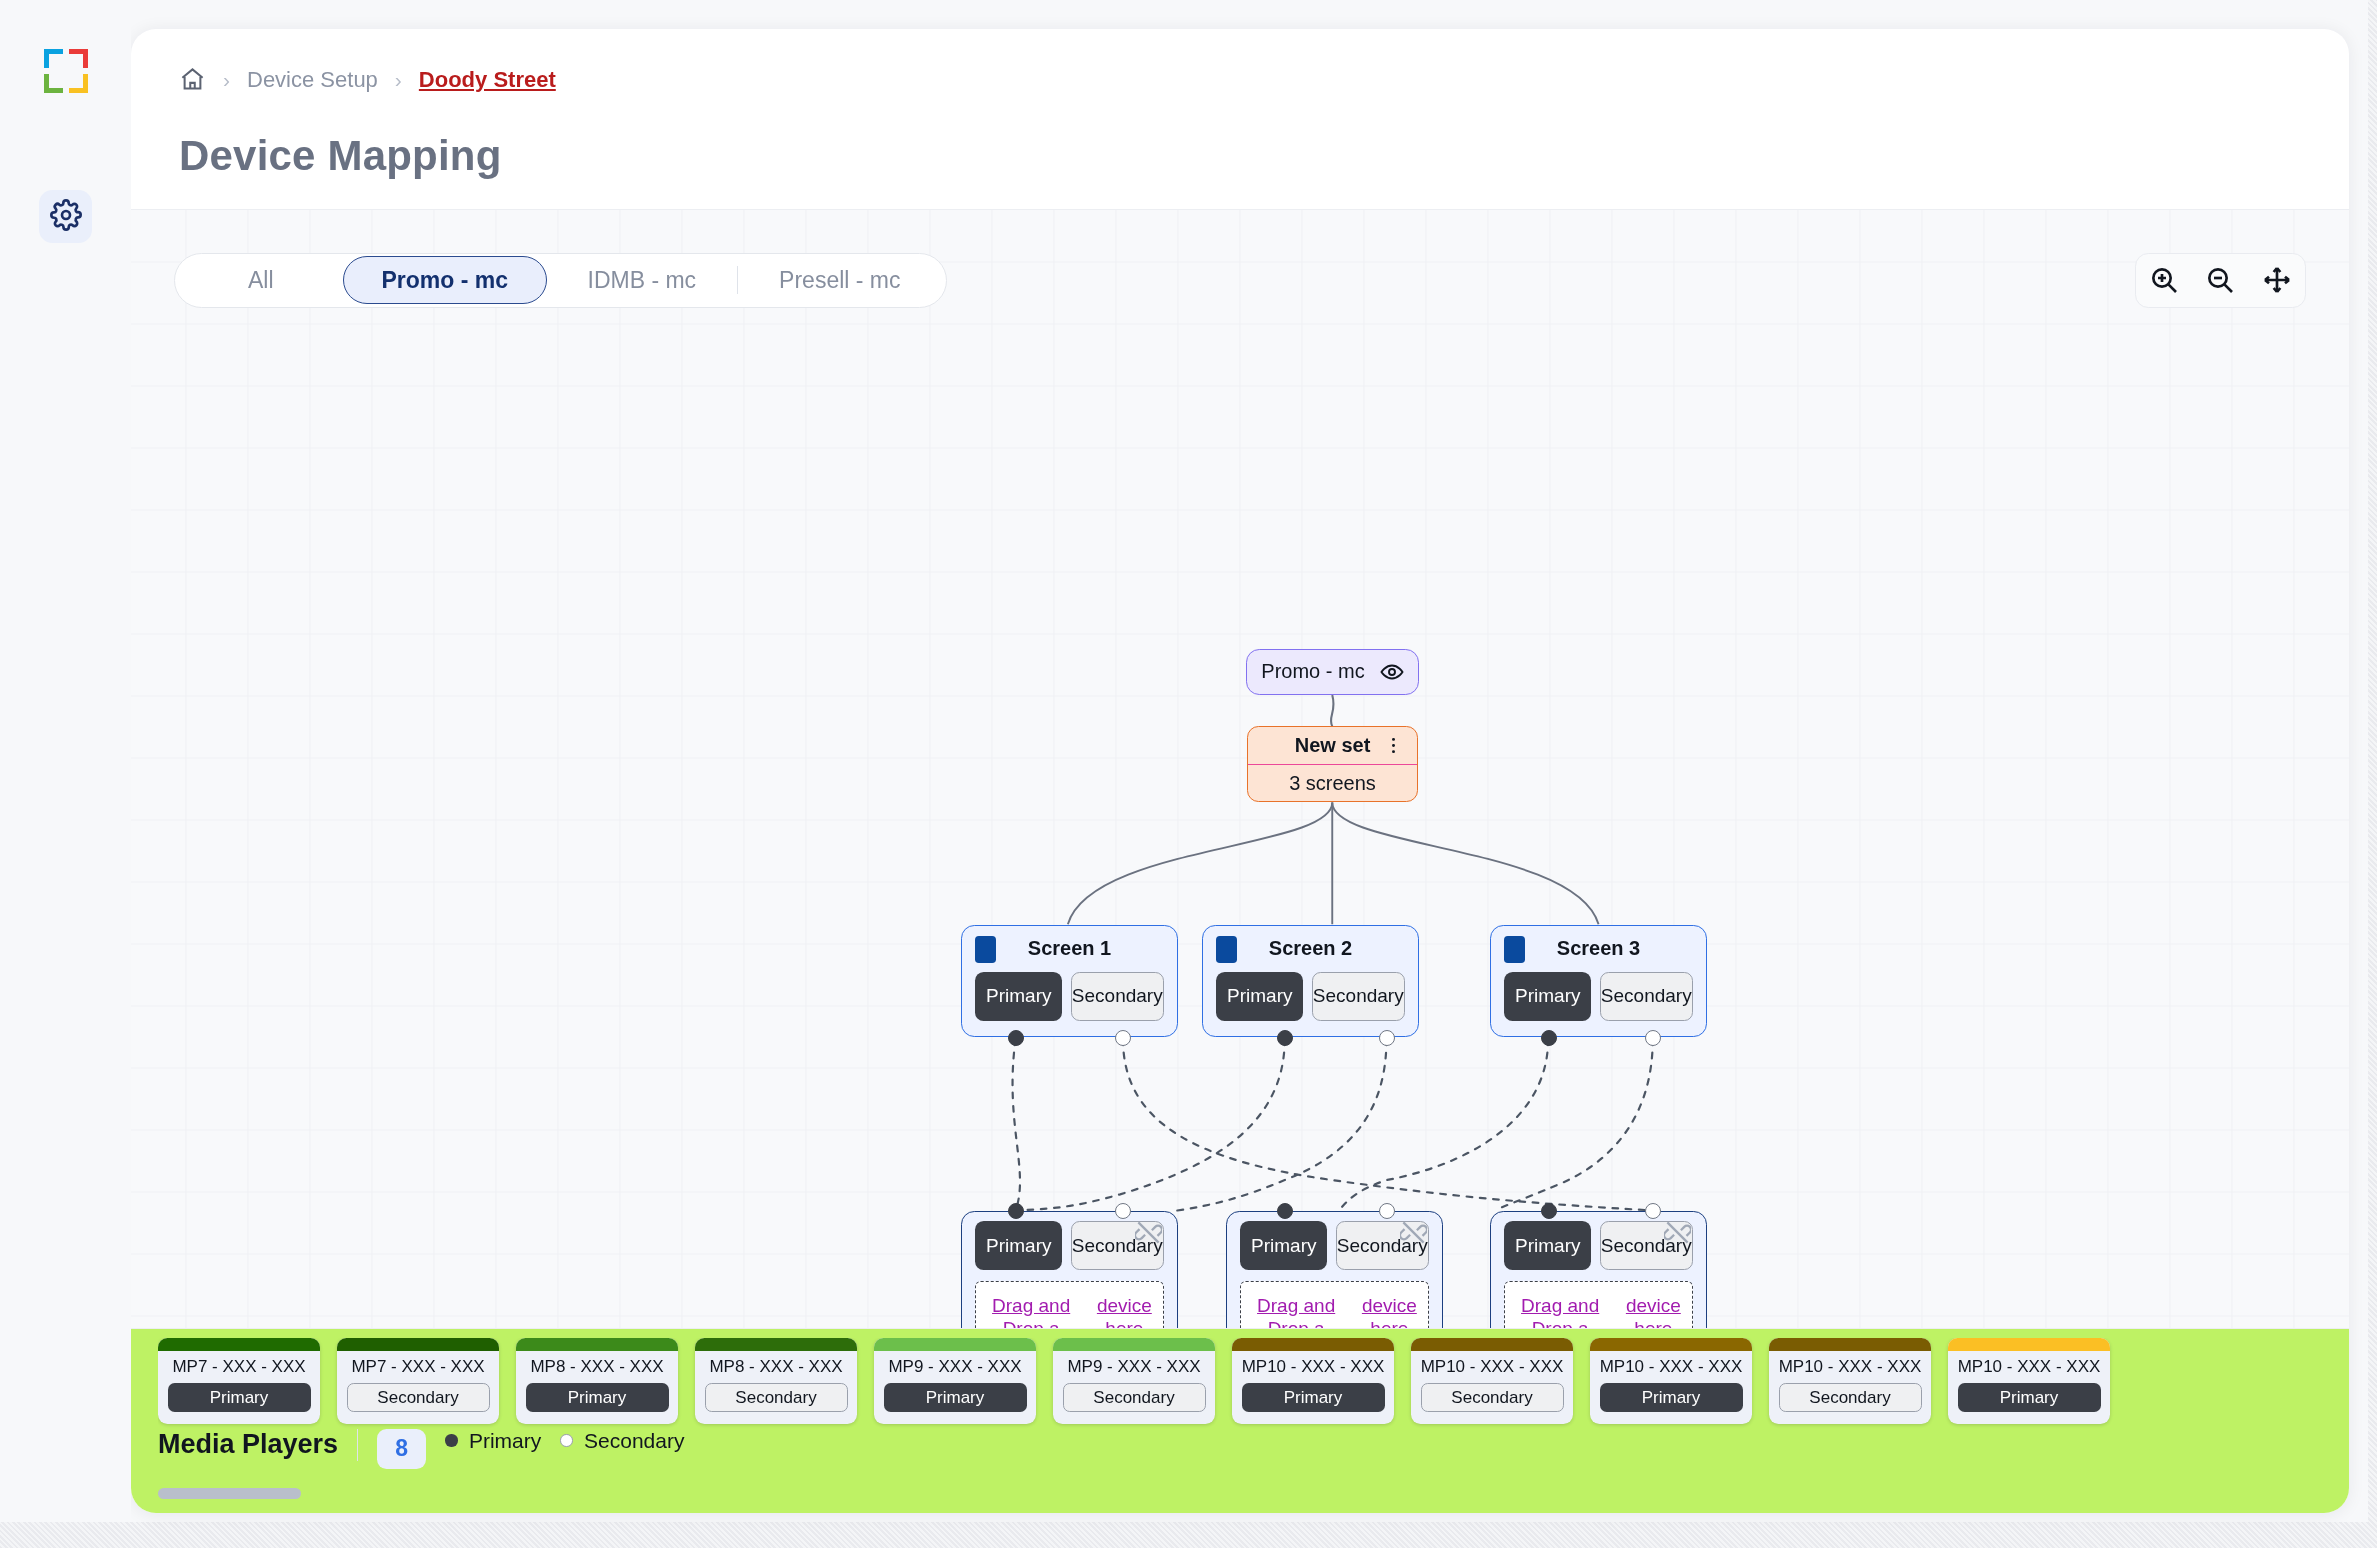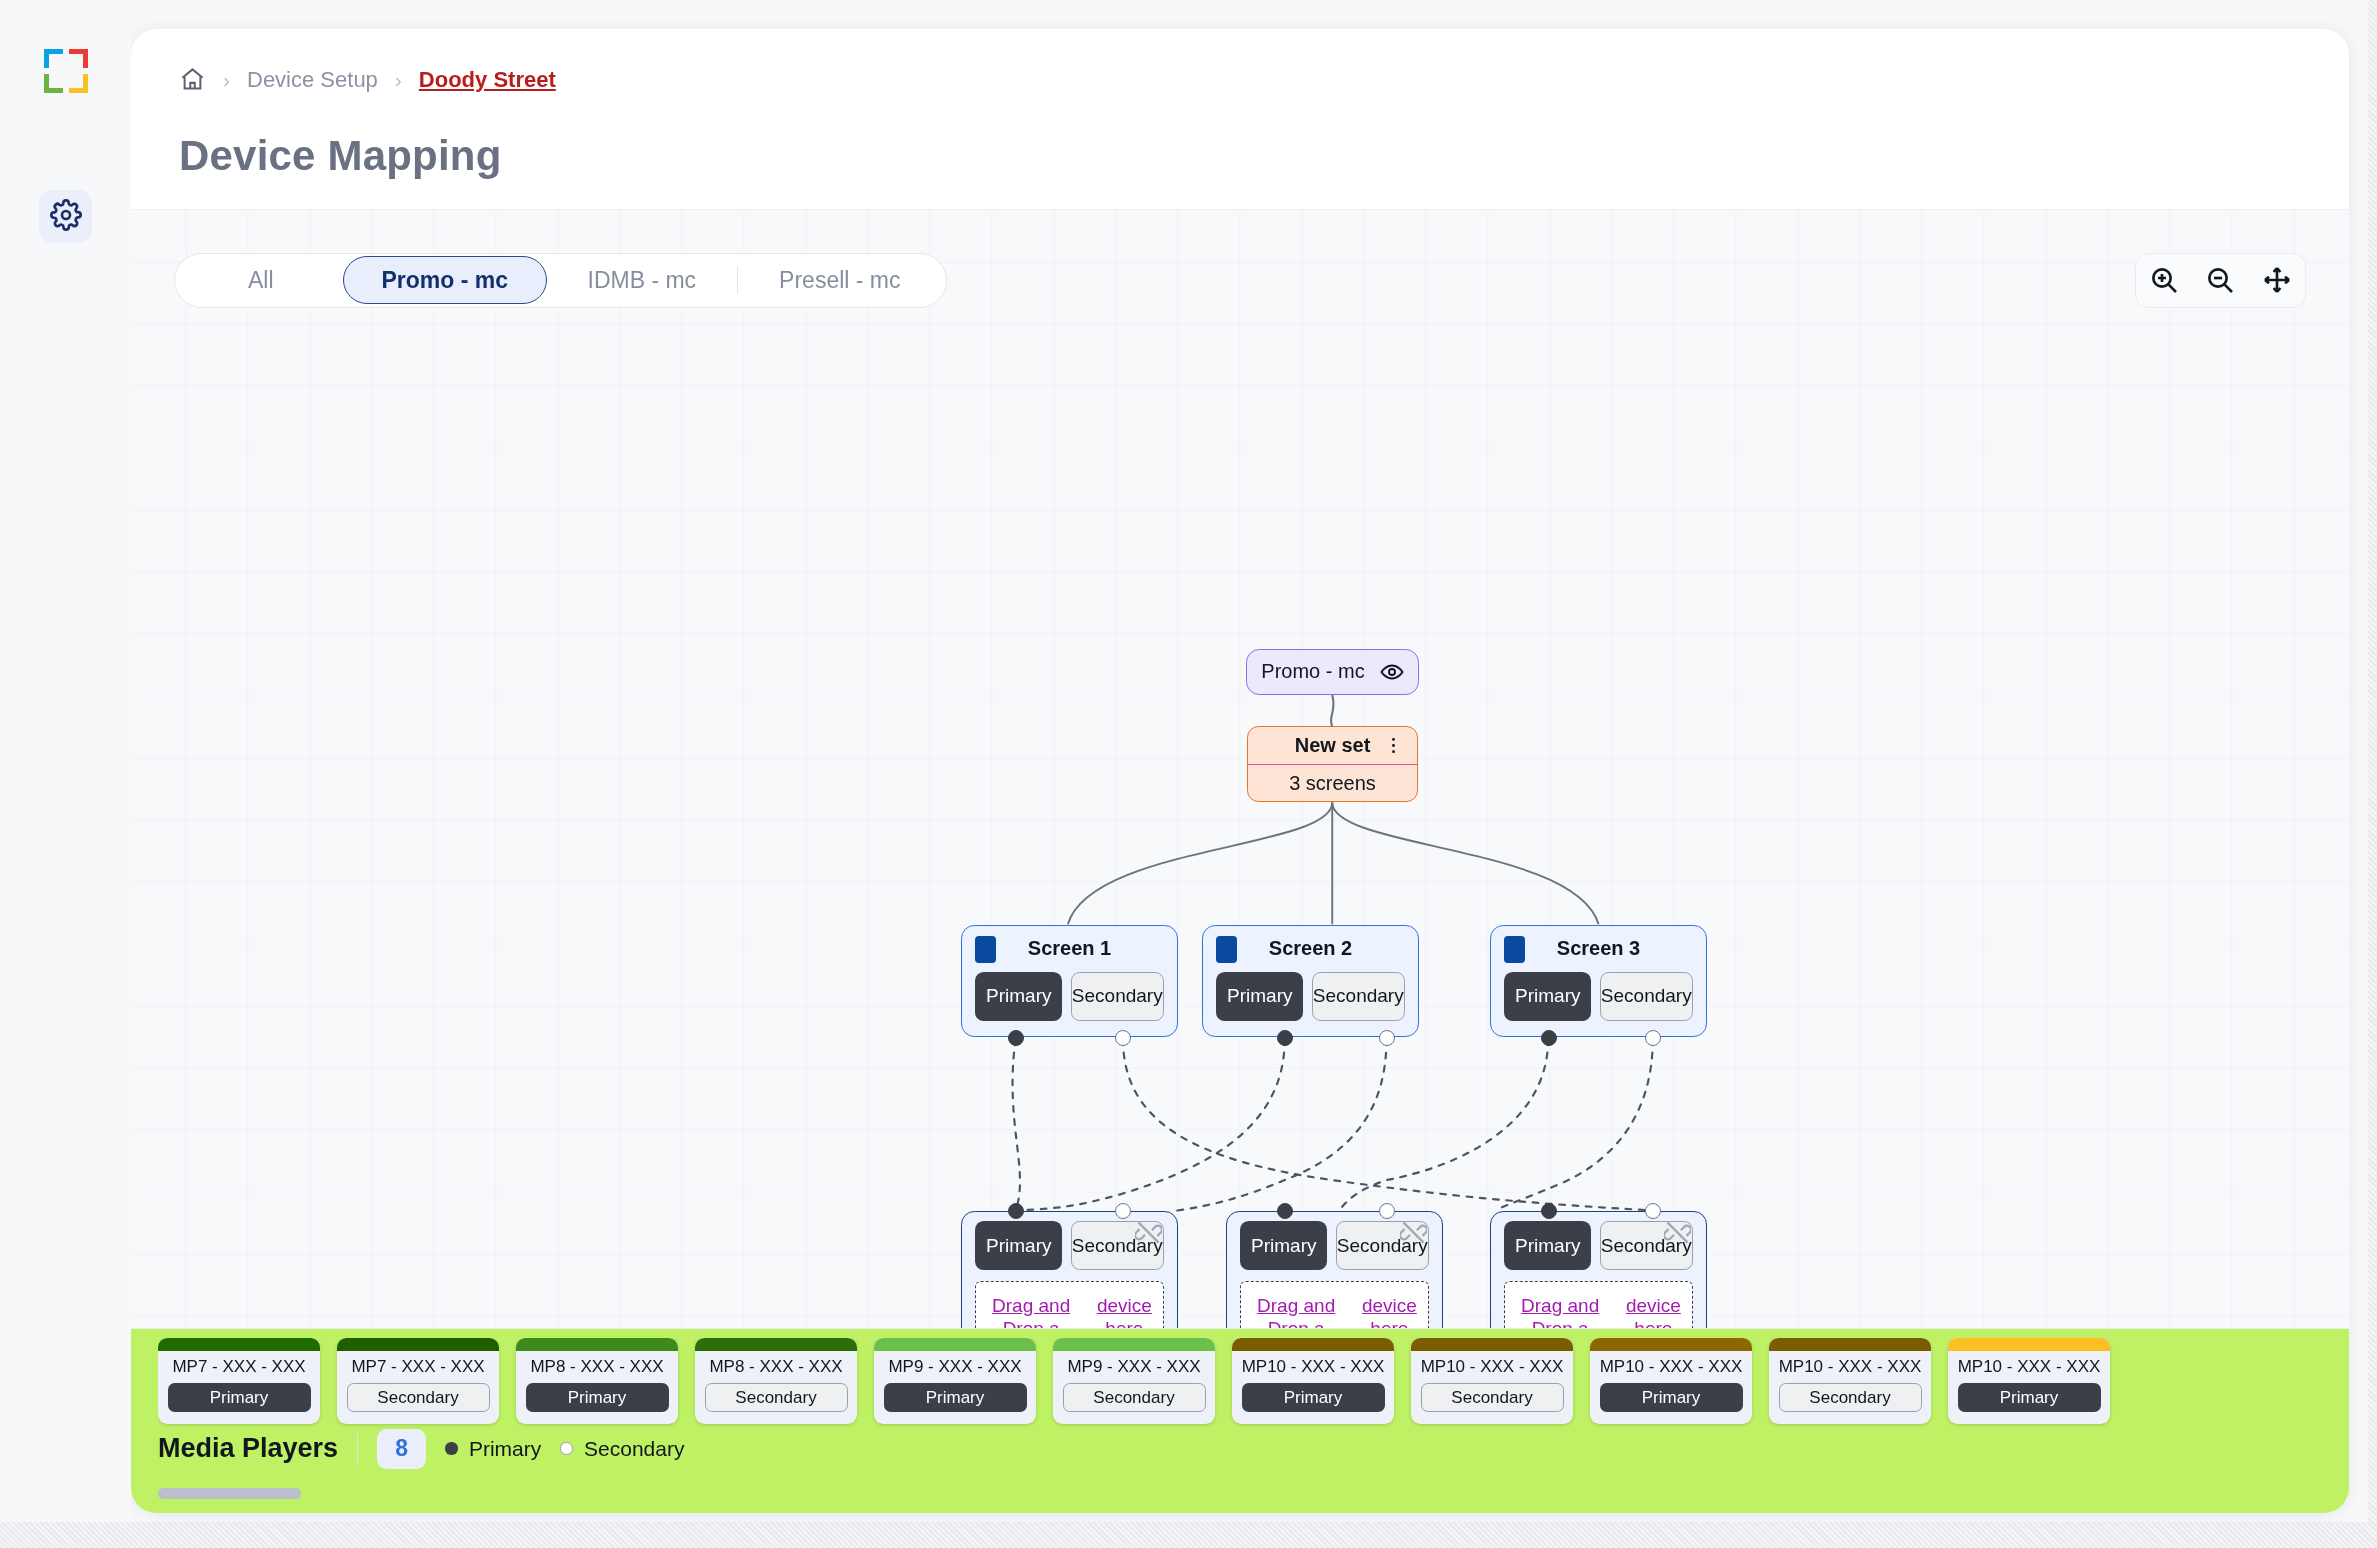--- a/index.html
+++ b/index.html
@@ -186,21 +186,21 @@
     height:32px; display:flex; align-items:center; justify-content:center;
     font-size:17px; color:#11161f; white-space:nowrap;
   }
   .mp-role{
     margin:0 9.5px; height:28.5px; border-radius:6.7px; display:flex;
     align-items:center; justify-content:center; font-size:17px;
   }
   .mp-role.primary{ background:#3b3f47; color:#fff; }
   .mp-role.secondary{ background:#eff0f2; color:#11161f; border:1.4px solid #9aa0ac; }
   #tray-footer{
-    position:absolute; left:27px; bottom:44px; display:flex; align-items:center; gap:19px;
+    position:absolute; left:27px; bottom:44px; display:flex; align-items:flex-start; gap:19px;
   }
   #tray-title{ font-size:27px; font-weight:700; color:#11161f; }
   .vbar{ width:1px; height:32px; background:#dfe3ea; }
   #tray-count{
     min-width:49px; height:40px; border-radius:9.5px; background:#eaeffb;
     display:flex; align-items:center; justify-content:center;
     font-size:23px; font-weight:700; color:#2f6fe4;
   }
   .legend{ display:flex; align-items:center; gap:11.4px; font-size:21px; color:#11161f; }
   .legend .dotf{ width:12.4px; height:12.4px; border-radius:50%; background:#3b3f47; }

